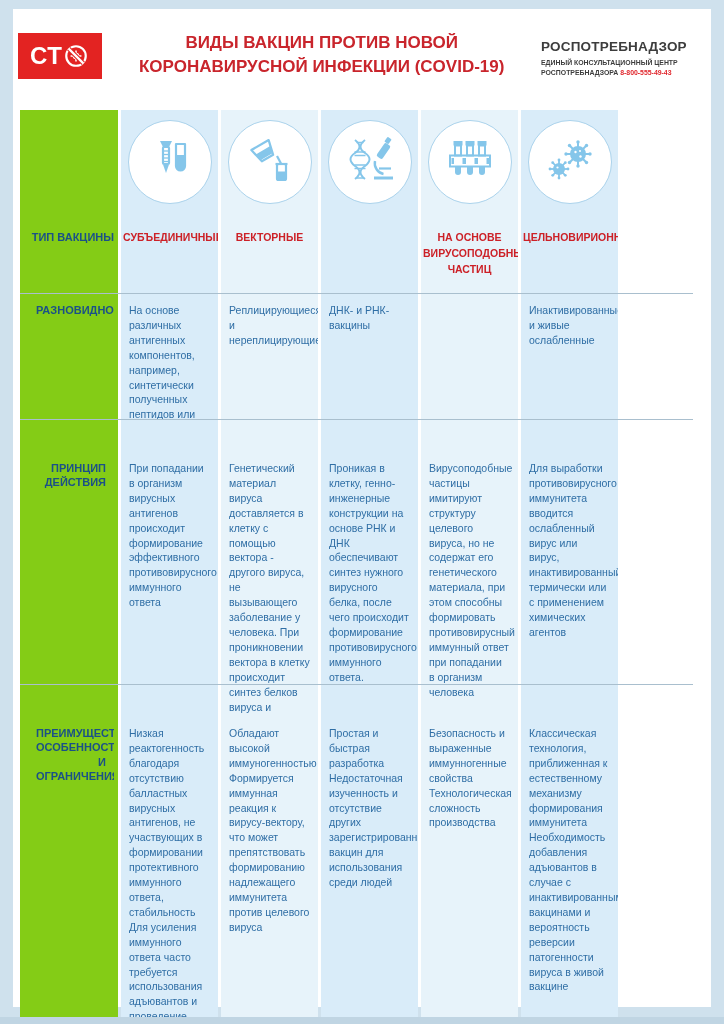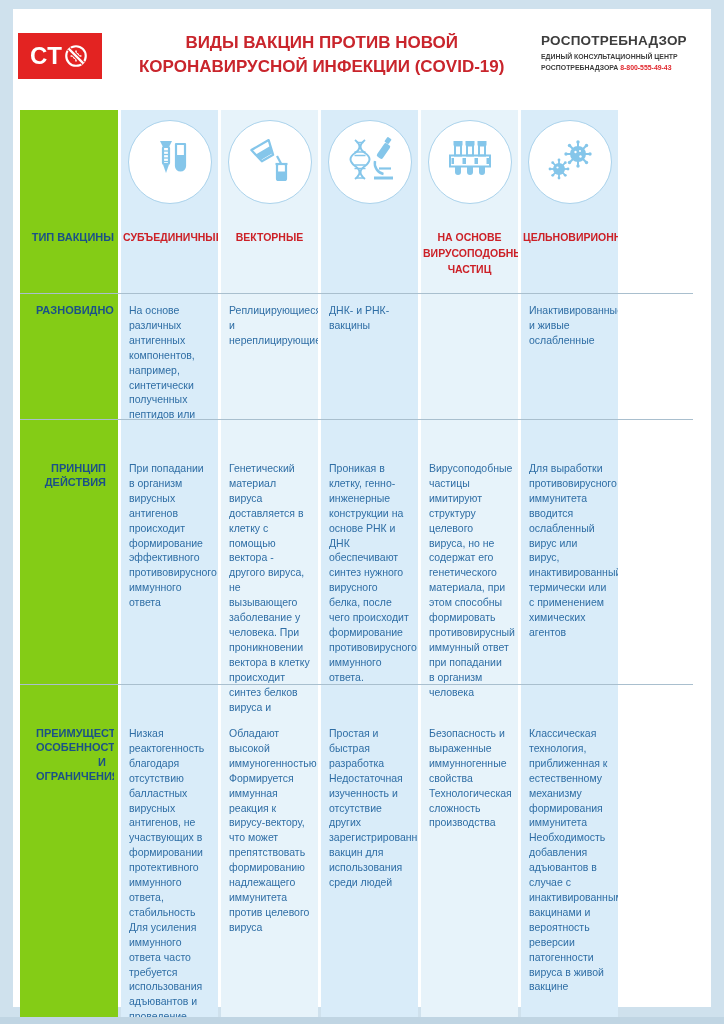--- a/index.html
+++ b/index.html
@@ -4,21 +4,21 @@
 <style>
   * { box-sizing: border-box; margin: 0; padding: 0; }
   html,body { width:724px; height:1024px; }
   body { font-family: "Liberation Sans", sans-serif; background:#cfe1ed; overflow:hidden; }
 
   .page { position:relative; width:724px; height:1024px; background:#cfe1ed; }
   .page-bottom-strip { position:absolute; left:0; bottom:0; width:100%; height:7px; background:#c0d5e3; }
   .panel { position:absolute; left:13px; top:9px; width:698px; height:998px; background:#ffffff; }
 
   
-  .header { display:flex; align-items:flex-start; padding:21px 8px 0 5px;gap:20px; }
+  .header { display:flex; align-items:flex-end; padding:21px 8px 0 5px;gap:20px; }
   .logo { background:#e32322; color:#ffffff; font-weight:bold; font-size:24px;
           letter-spacing:.5px; padding:9px 12px; display:flex; align-items:center;
           margin-top:3px; white-space:nowrap; }
   .logo svg { margin:0 1px; display:block; }
   .title { flex:1; text-align:center; color:#c9252c; font-weight:bold;
            font-size:17px; line-height:1.4; padding:1px 6px 0 6px; }
   .agency { width:162px; padding-top:3px; flex:none; }
   .agency-name { font-size:13.5px; font-weight:bold; color:#3d3d3d; letter-spacing:.2px; }
   .agency-sub { font-size:6.9px; font-weight:bold; color:#3d3d3d; margin-top:4px; line-height:1.55; }
   .phone { color:#e0262c; }

